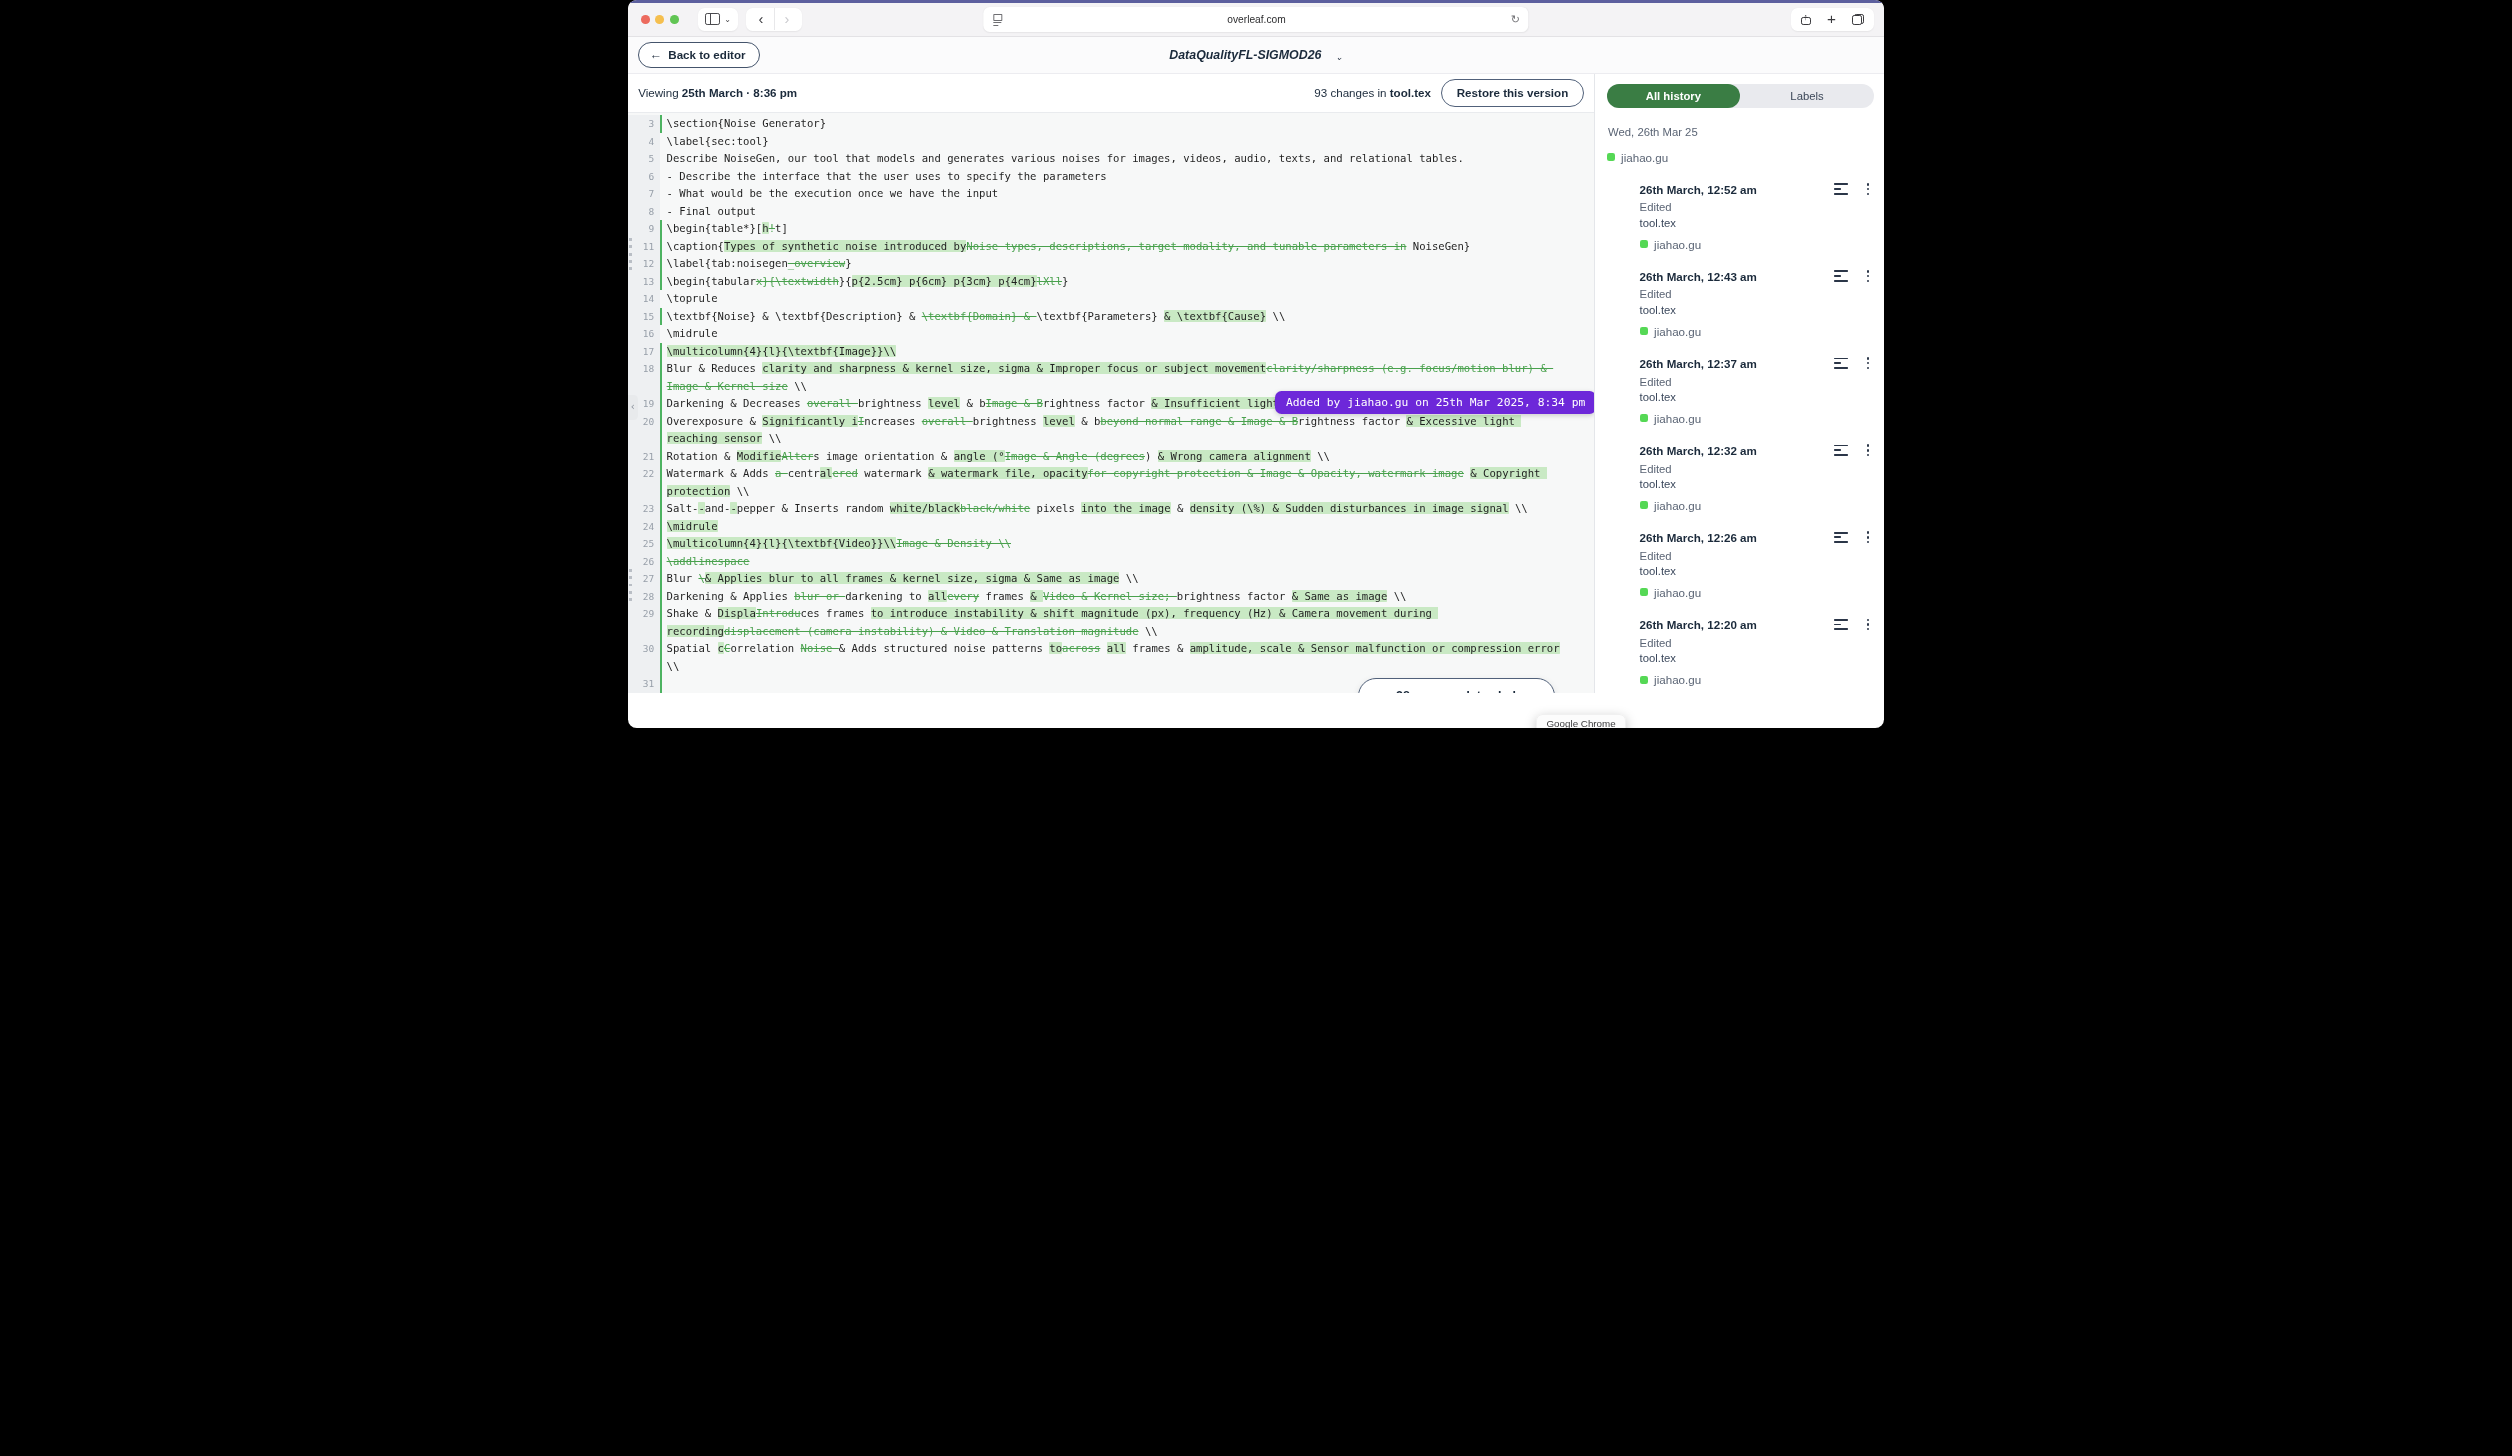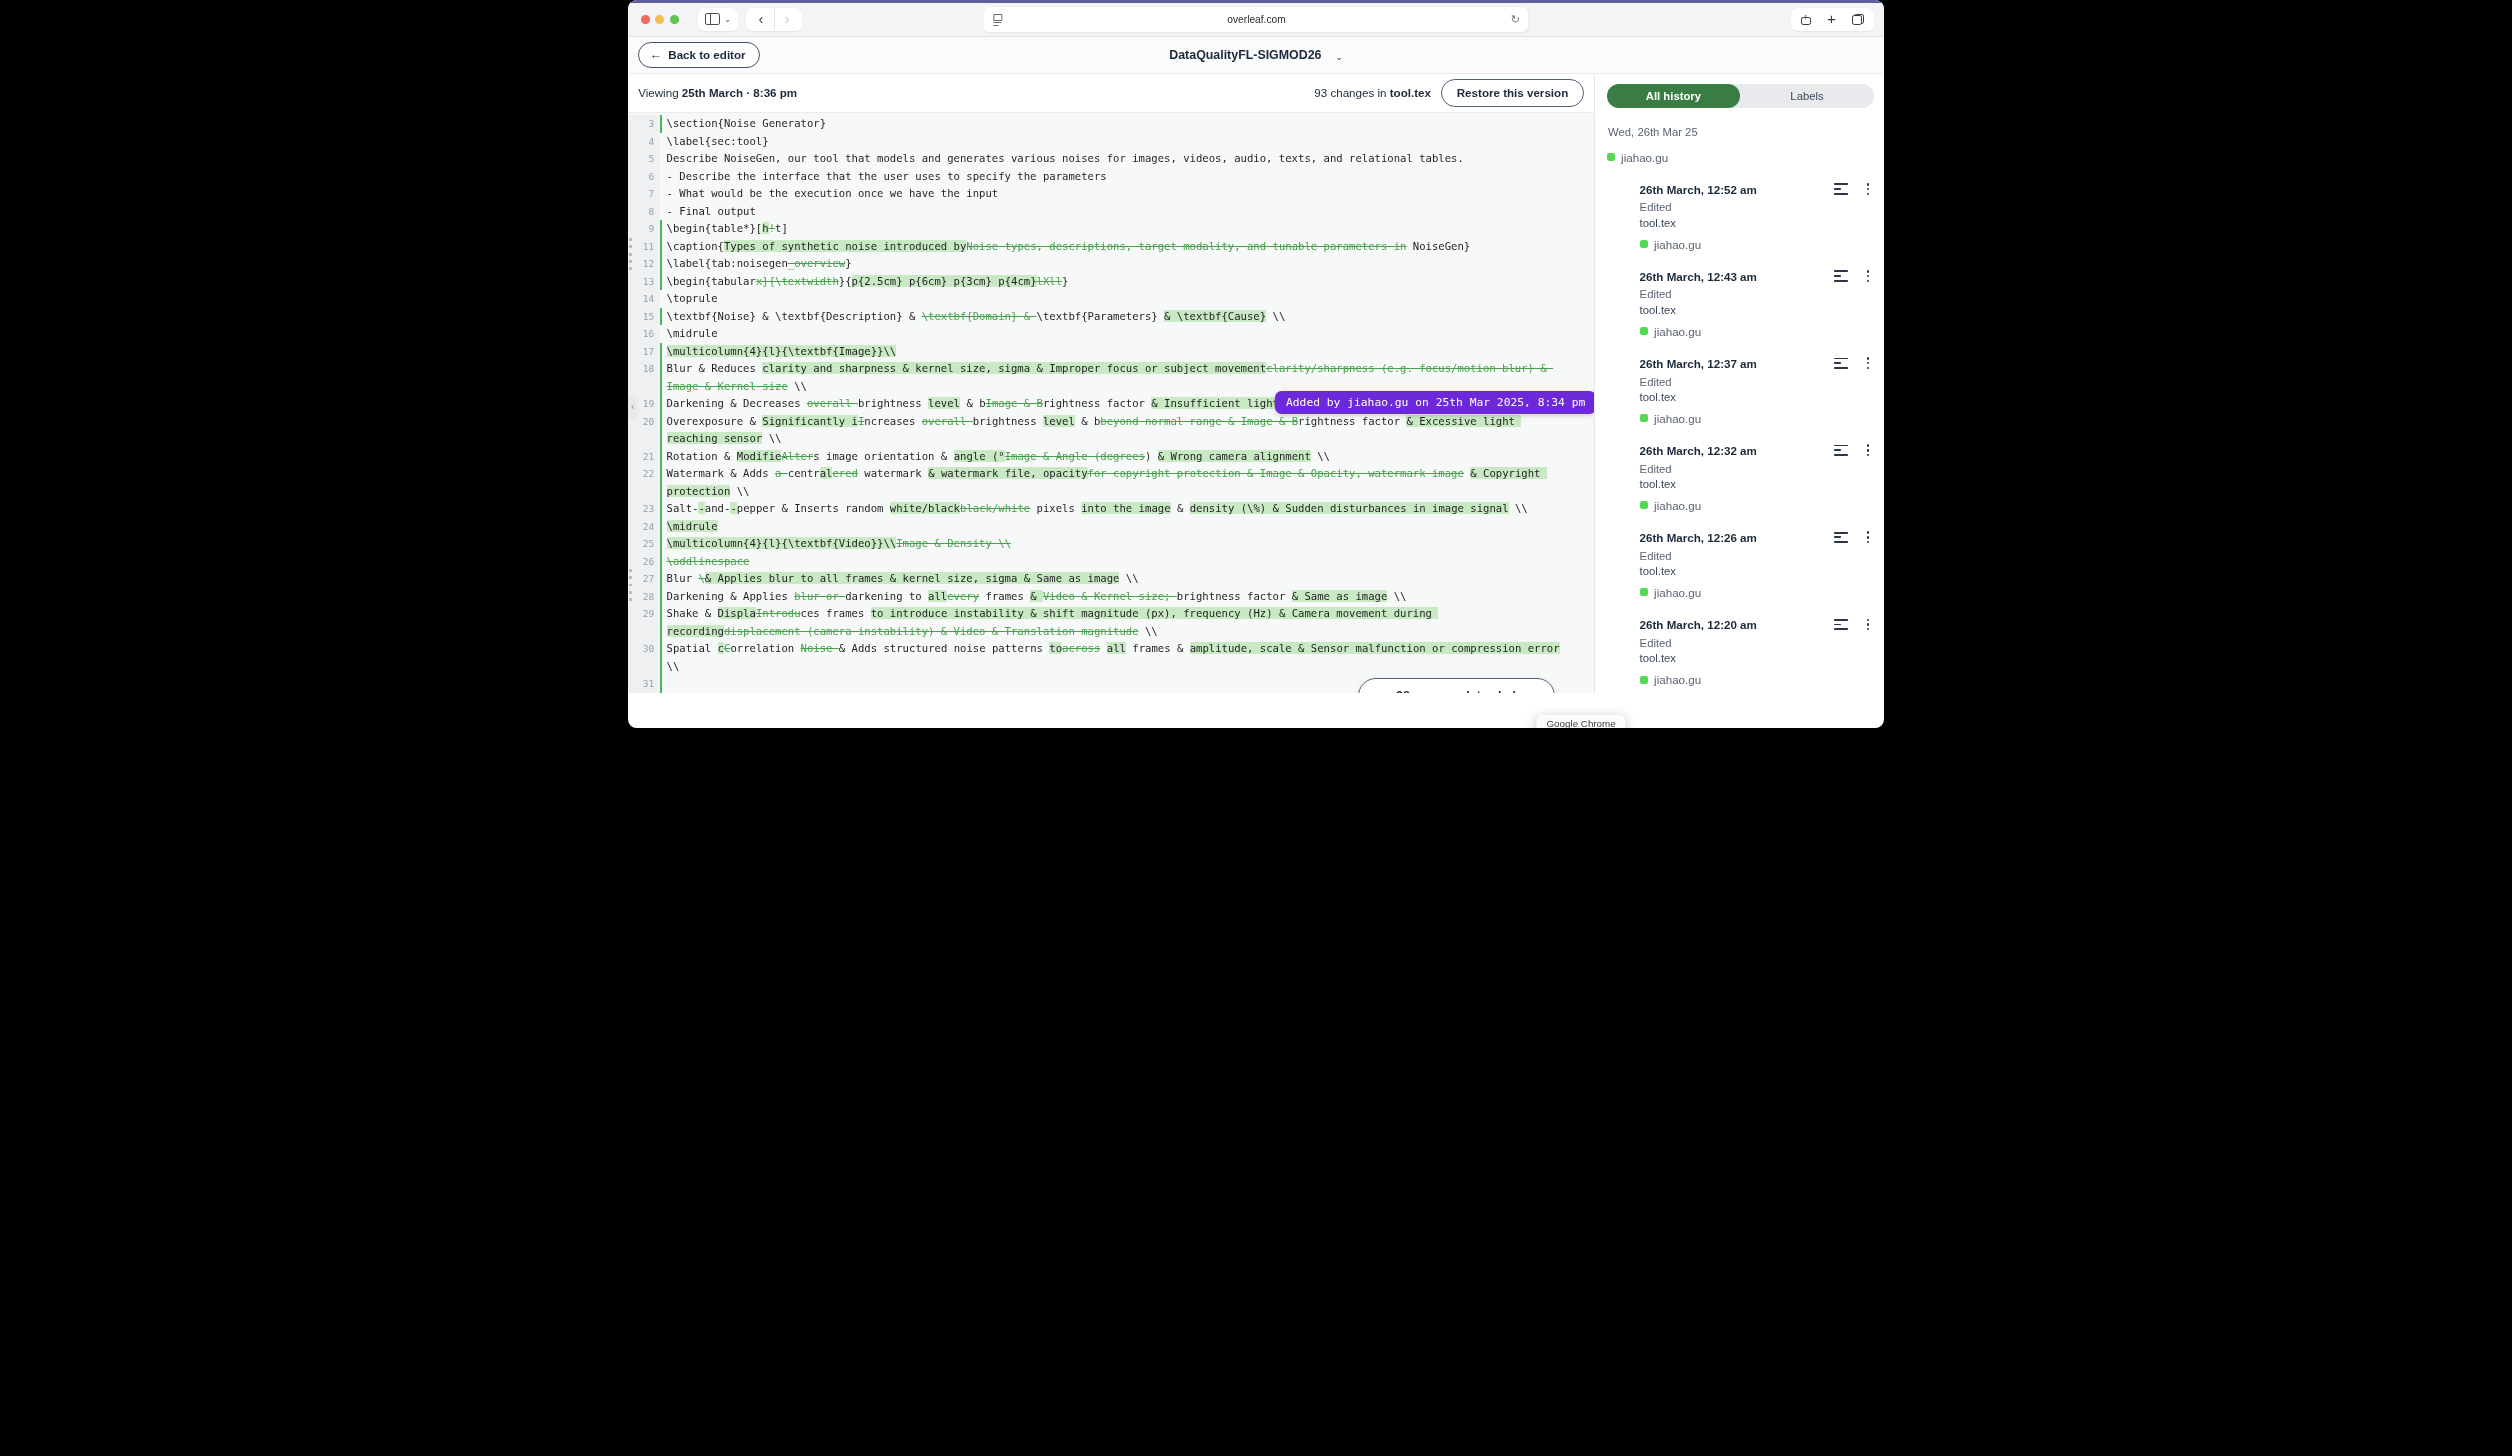--- a/index.html
+++ b/index.html
@@ -32,21 +32,21 @@
   .share-icon em{position:absolute;left:2.5px;top:-1.5px;font-style:normal;font-size:8.7px;color:#3a3a3e;background:transparent;}
   .plus-icon{font-size:15.3px;color:#3a3a3e;line-height:14.6px;}
   .tabs-icon{position:relative;width:11.6px;height:11px;}
   .tabs-icon i{position:absolute;width:8px;height:8px;border:1.2px solid #3a3a3e;border-radius:2.2px;}
   .tabs-icon i.t1{left:0;bottom:0;background:#fff;}
   .tabs-icon i.t2{right:0;top:0;}
   
   .app-header{height:36px;background:#fbfbfc;display:flex;align-items:center;position:relative;border-bottom:0.7px solid #ececf0;}
   .back-btn{margin-left:10.2px;height:26px;border:1.1px solid #44546b;border-radius:14px;background:#fff;display:flex;align-items:center;gap:6.5px;padding:0 13px 0 10.2px;font-size:11.6px;font-weight:700;color:#1b2a3b;}
   .back-arrow{font-size:12.4px;font-weight:400;}
-  .proj-title{position:absolute;left:50%;transform:translateX(-50%);font-size:12.4px;font-weight:700;color:#1b2a3b;display:flex;align-items:flex-end;gap:14px;}
+  .proj-title{position:absolute;left:50%;transform:translateX(-50%);font-size:12.4px;font-weight:700;color:#1b2a3b;display:flex;align-items:flex-end;gap:14px;font-style:italic;}
   .title-chev{font-size:8.7px;font-weight:400;color:#2b3648;}
   
   .main-row{display:flex;height:619px;}
   .editor-col{width:967px;display:flex;flex-direction:column;border-right:0.7px solid #e4e6ea;box-sizing:border-box;}
   .editor-toolbar{height:39px;background:#fff;border-bottom:0.7px solid #e9ebee;display:flex;align-items:center;padding:0 10.2px;box-sizing:border-box;}
   .viewing{font-size:11.6px;color:#1b2a3b;}
   .viewing b{font-weight:700;}
   .tb-right{margin-left:auto;display:flex;align-items:center;gap:10.2px;}
   .changes{font-size:11.6px;color:#1b2a3b;}
   .changes b{font-weight:700;}

